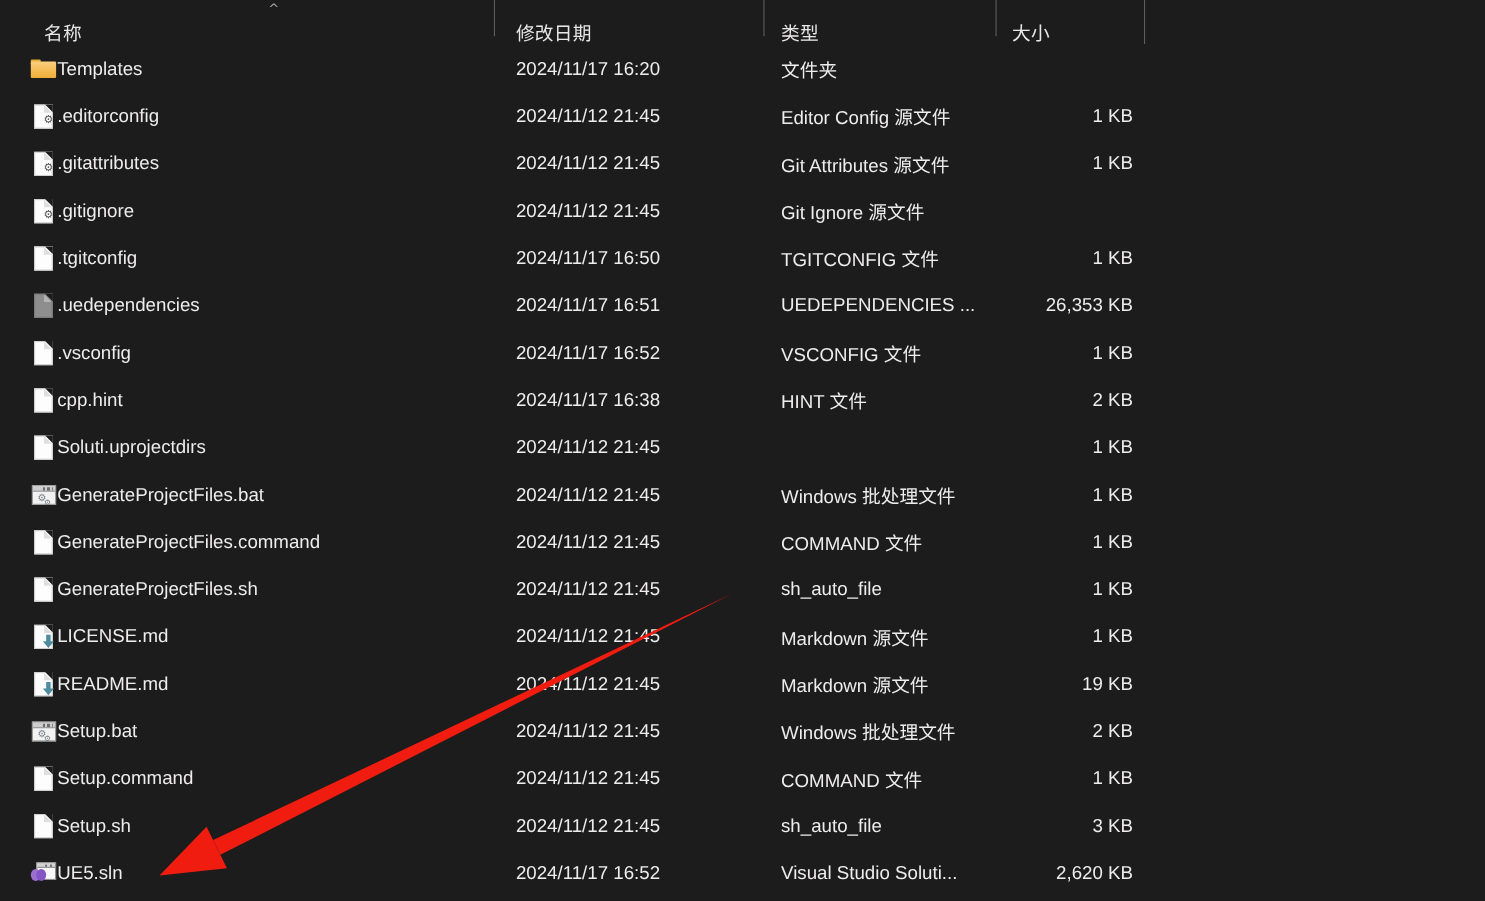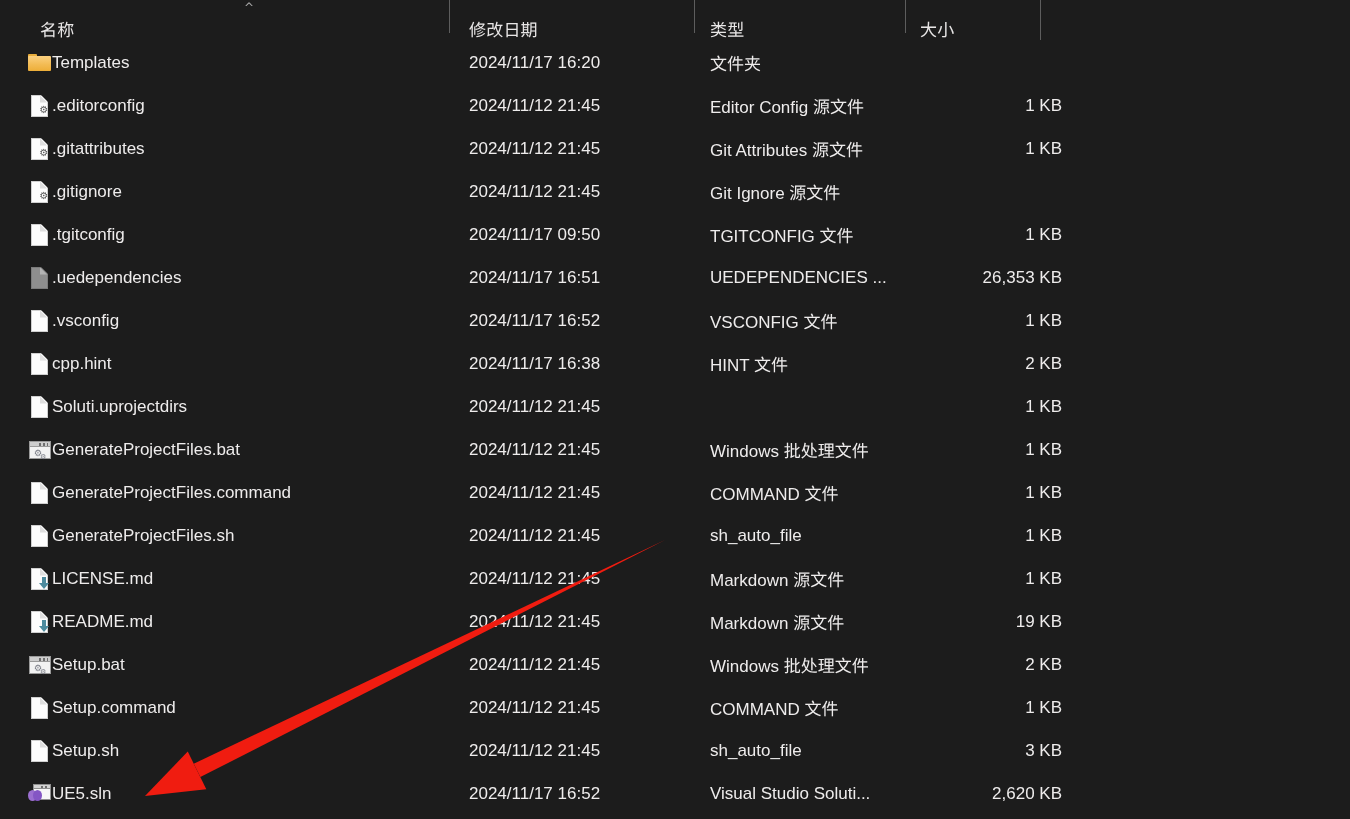--- a/index.html
+++ b/index.html
@@ -77,21 +77,21 @@
     height: 43px;
     display: flex;
     align-items: center;
     font-size: 17px;
     color: #eeecec;
     white-space: nowrap;
   }
   .cell.name   { left: 28px; }
   .cell.date   { left: 469px; }
   .cell.type   { left: 710px; }
-  .cell.size   { left: 892px; width: 170px; justify-content: flex-end; }
+  .cell.size   { left: 860px; width: 170px; justify-content: flex-end; }
 
   .name-text { }
 
   
   .icon {
     position: relative;
     width: 24px;
     height: 26px;
     flex: 0 0 24px;
   }
@@ -348,21 +348,21 @@
       <div class="row">
         <div class="cell name">
           <span class="icon">
             <span class="page">
               <span class="fold"></span>
             </span>
           </span>
           <span class="name-text">.tgitconfig</span>
         </div>
         <div class="cell date">
-          <span>2024/11/17 09:50</span>
+          <span>2024/11/17 16:50</span>
         </div>
         <div class="cell type">
           <span>TGITCONFIG 文件</span>
         </div>
         <div class="cell size">
           <span>1 KB</span>
         </div>
       </div>
       <div class="row">
         <div class="cell name">

